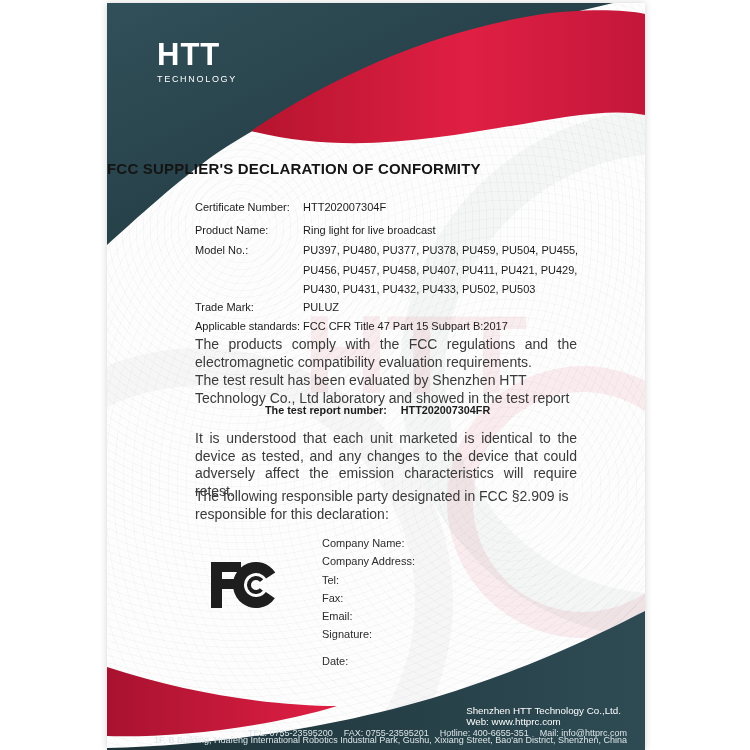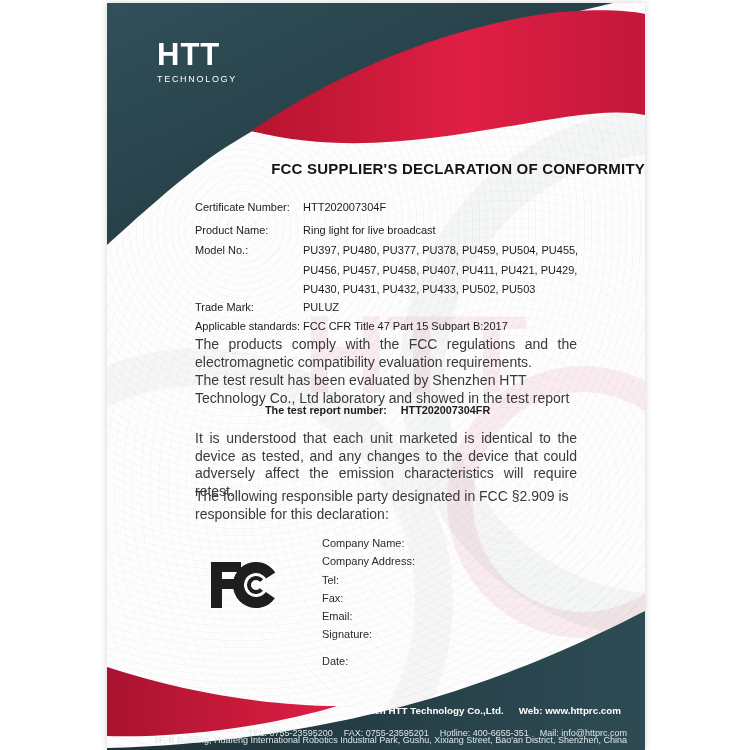--- a/index.html
+++ b/index.html
@@ -22,36 +22,36 @@
   .wm-ring-gray{left:293px;top:106px;width:440px;height:440px;border:45px solid rgba(130,140,145,.07);border-radius:50%;}
   .wm-ring-gray2{left:-160px;top:345px;width:430px;height:430px;border:38px solid rgba(130,140,145,.06);border-radius:50%;}
   .wm-ring-red{left:340px;top:363px;width:220px;height:220px;border:26px solid rgba(205,30,60,.08);border-radius:50%;}
   .wm-htt{left:196px;top:296px;font-size:112px;font-weight:bold;letter-spacing:-2px;
     color:rgba(205,30,60,.075);line-height:1;transform:scaleX(1.05);transform-origin:left;}
   .hdr-svg{position:absolute;left:0;top:0;z-index:2;}
   .ftr-svg{position:absolute;left:0;bottom:0;z-index:2;}
   .logo{position:absolute;left:50px;top:36px;z-index:3;color:#fff;}
   .logo-main{font-size:31px;font-weight:bold;letter-spacing:1px;line-height:1;}
   .logo-sub{font-size:9px;font-weight:normal;letter-spacing:1.7px;margin-top:4px;}
-  .title{position:absolute;left:0;top:157px;width:100%;text-align:right;z-index:3;
+  .title{position:absolute;left:0;top:157px;width:100%;text-align:left;z-index:3;
     font-size:15px;font-weight:bold;color:#141414;letter-spacing:.2px;}
   .info-row{position:absolute;left:88px;width:430px;display:flex;z-index:3;
     font-size:11px;font-weight:normal;color:#1b1b1b;}
   .info-label{width:108px;flex:none;}
   .para{position:absolute;left:88px;width:382px;z-index:3;font-size:14px;
     color:#3a3a3a;line-height:17.5px;}
   .just{text-align:justify;}
   .report-line{position:absolute;left:158px;top:401px;z-index:3;display:flex;gap:14px;
     font-size:10.8px;font-weight:bold;color:#1b1b1b;}
   .fcc-logo{position:absolute;left:100px;top:556px;z-index:3;}
   .fields{position:absolute;left:215px;top:531px;z-index:3;font-size:11px;color:#2c2c2c;}
   .field-row{height:18.3px;line-height:18.3px;}
   .field-row:last-child{margin-top:8px;}
-  .f-company{position:absolute;right:24px;top:702px;z-index:4;display:flex;gap:15px;
-    color:#ffffff;font-size:9.8px;font-weight:bold;}
+  .f-company{position:absolute;right:24px;top:702px;z-index:4;display:flex;
+    color:#ffffff;font-size:9.8px;font-weight:normal;flex-direction:column;}
   .f-contact{position:absolute;right:18px;top:725px;z-index:4;display:flex;gap:11px;
     color:#dde6e8;font-size:9px;}
   .f-address{position:absolute;right:18px;top:732px;z-index:4;color:#dde6e8;font-size:9px;white-space:nowrap;}
 </style>
 </head>
 <body>
 
 <div class="doc">
 
   <div class="wm wm-ring-gray"></div>

